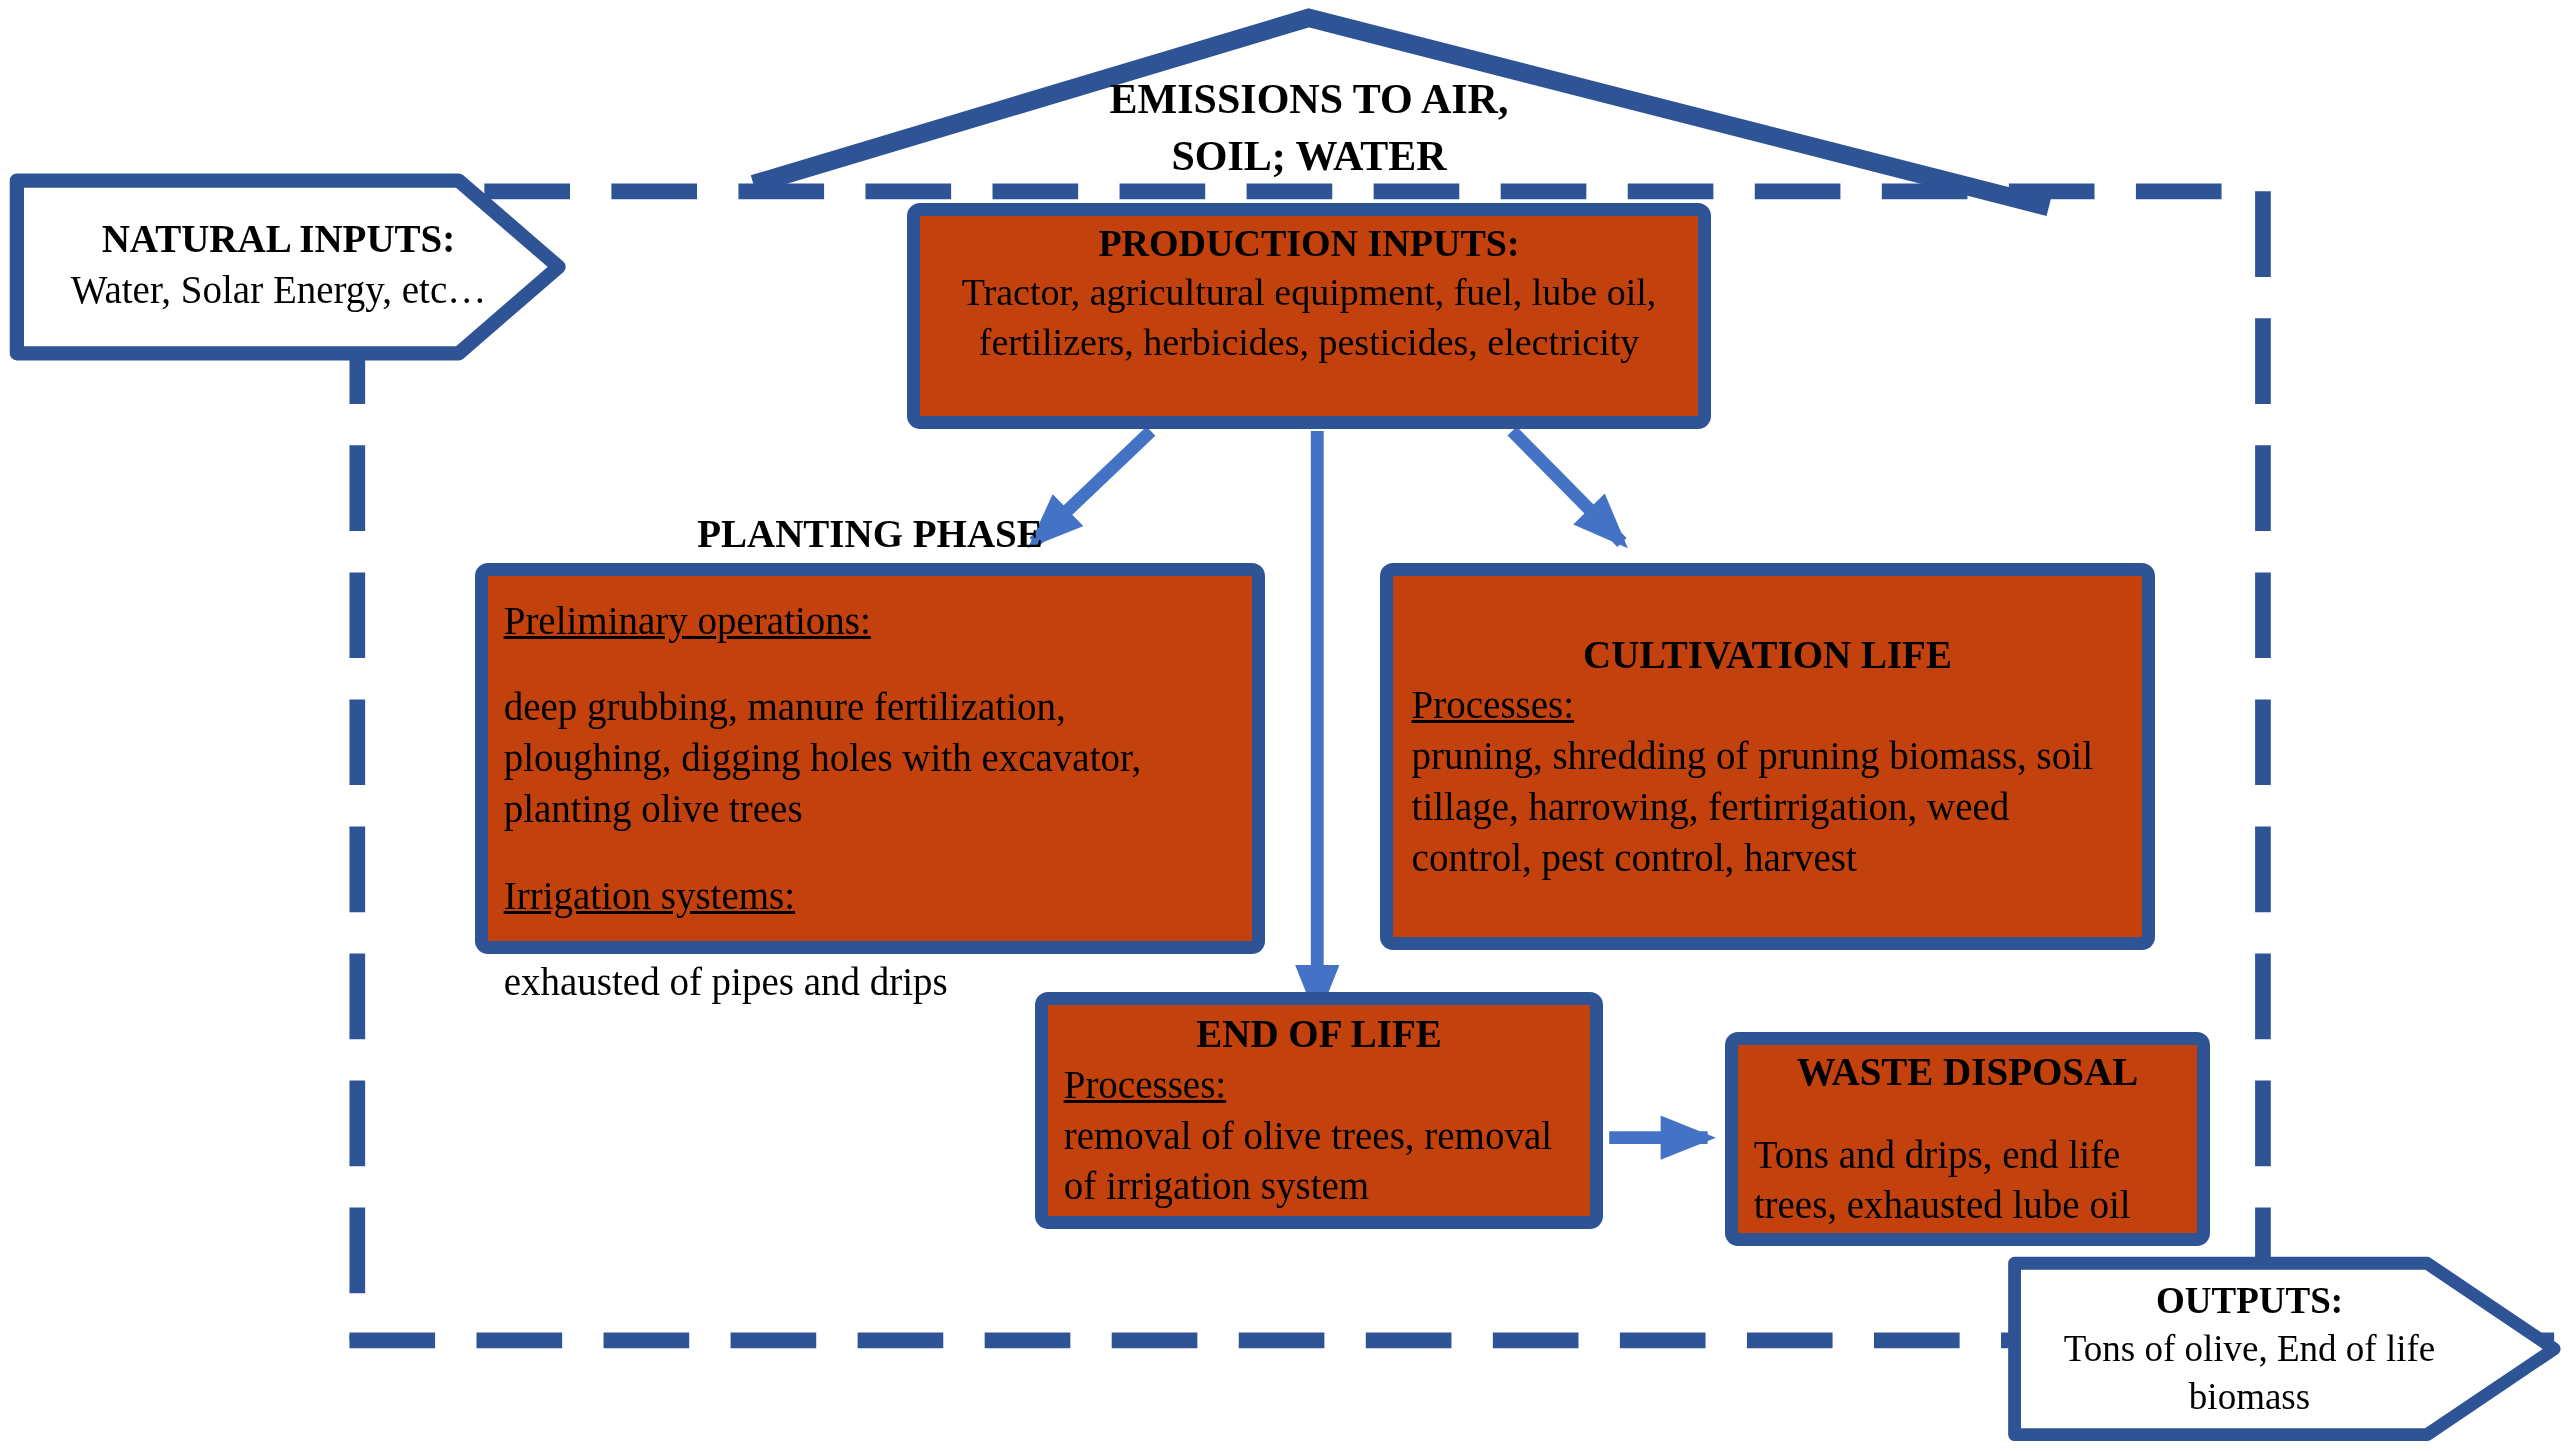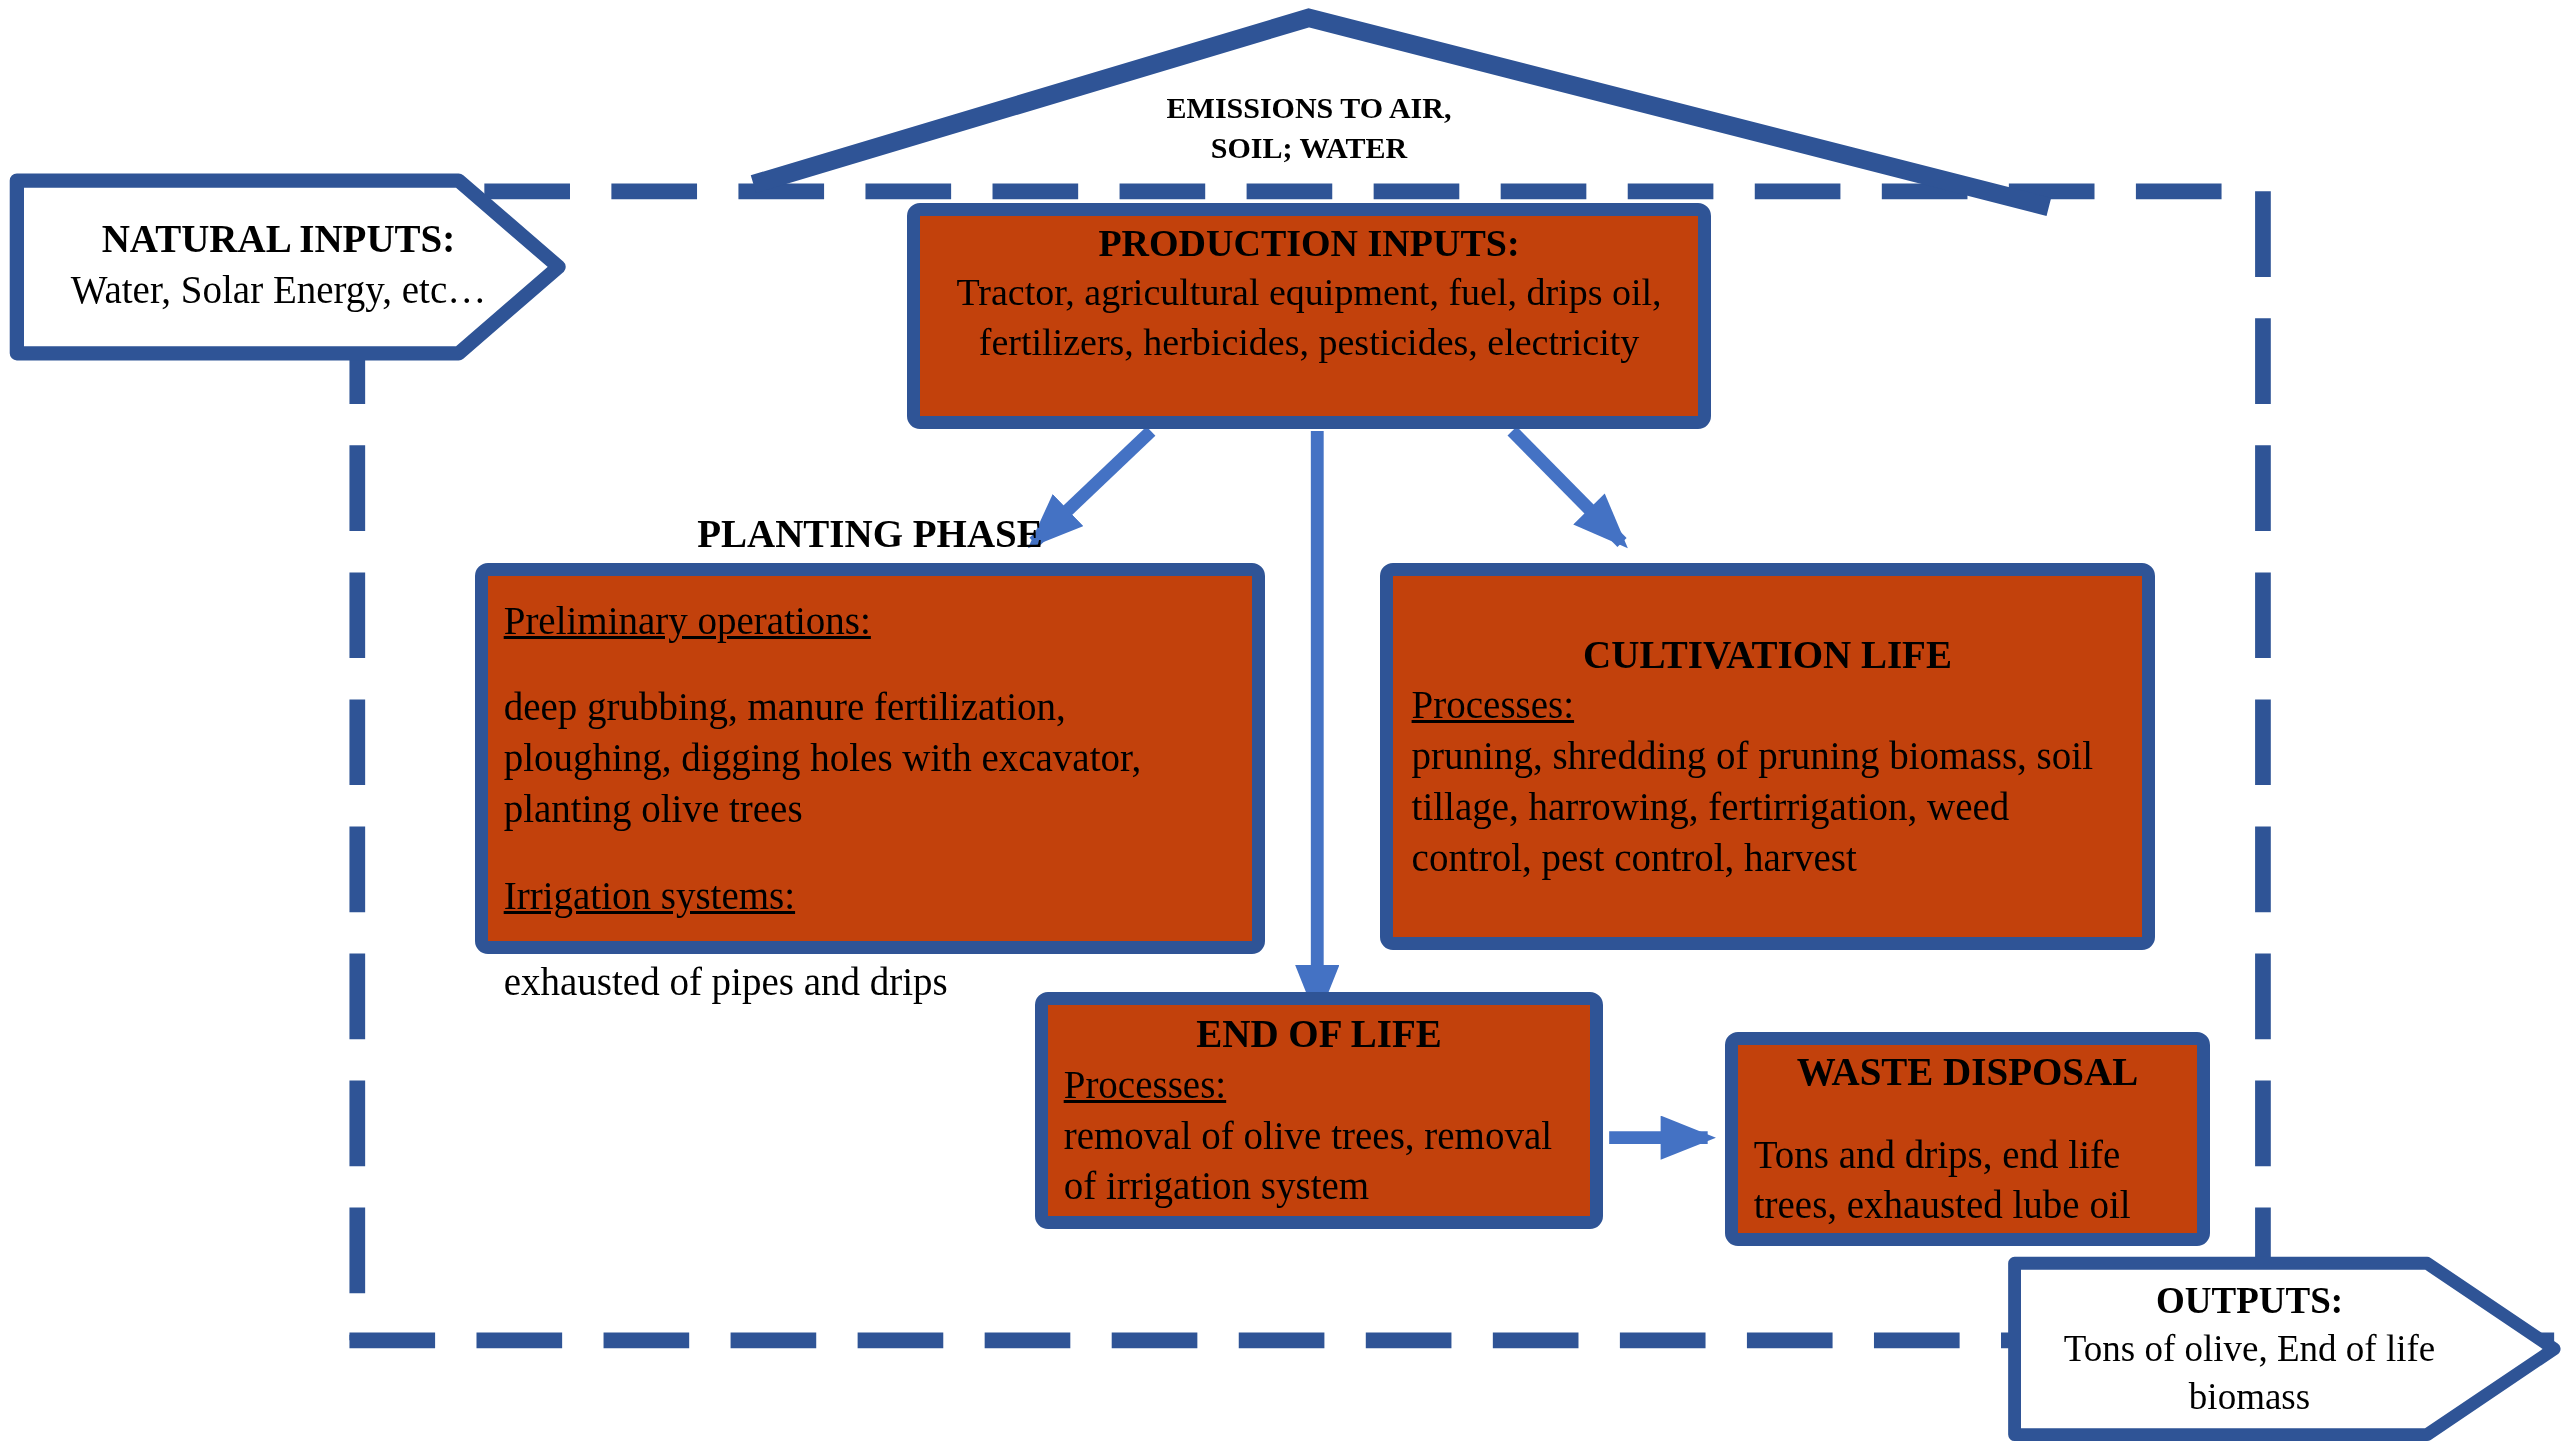--- a/index.html
+++ b/index.html
@@ -36,21 +36,21 @@
   .box.endoflife {left:1035px;top:992px;width:568px;height:237px;padding:5.7px 15.7px;justify-content:center;}
   .box.waste     {left:1725px;top:1032px;width:485px;height:214px;padding:5.7px 15.7px;justify-content:center;gap:32px;}
 
   
   .overlay{
     position:absolute;
     display:flex;flex-direction:column;justify-content:center;
     text-align:center;
     z-index:4;
   }
-  .overlay.emissions{left:1000px;top:71px;width:618px;height:114px;font-weight:bold;font-size:30px;line-height:1.35;}
+  .overlay.emissions{left:1000px;top:71px;width:618px;height:114px;font-weight:bold;font-size:42px;line-height:1.35;}
   .overlay.natural {left:32px;top:189px;width:493px;height:151px;font-size:39px;line-height:1.3;}
   .overlay.outputs {left:2029px;top:1274px;width:441px;height:150px;font-size:37px;line-height:1.3;}
   .overlay .title{font-weight:bold;}
 </style>
 </head>
 <body>
 
 <div class="stage">
 
   <svg class="layer" viewBox="0 0 3608 2033" xmlns="http://www.w3.org/2000/svg">
@@ -85,21 +85,21 @@
     <span>SOIL; WATER</span>
   </div>
 
   <div class="overlay natural">
     <span class="title">NATURAL INPUTS:</span>
     <span>Water, Solar Energy, etc…</span>
   </div>
 
   <div class="box production">
     <span class="title">PRODUCTION INPUTS:</span>
-    <span>Tractor, agricultural equipment, fuel, drips oil, fertilizers, herbicides, pesticides, electricity</span>
+    <span>Tractor, agricultural equipment, fuel, lube oil, fertilizers, herbicides, pesticides, electricity</span>
   </div>
 
   <div class="box planting">
     <span class="title">PLANTING PHASE</span>
     <span class="underline">Preliminary operations:</span>
     <span>deep grubbing, manure fertilization, ploughing, digging holes with excavator, planting olive trees</span>
     <span class="underline">Irrigation systems:</span>
     <span>exhausted of pipes and drips</span>
   </div>
 

